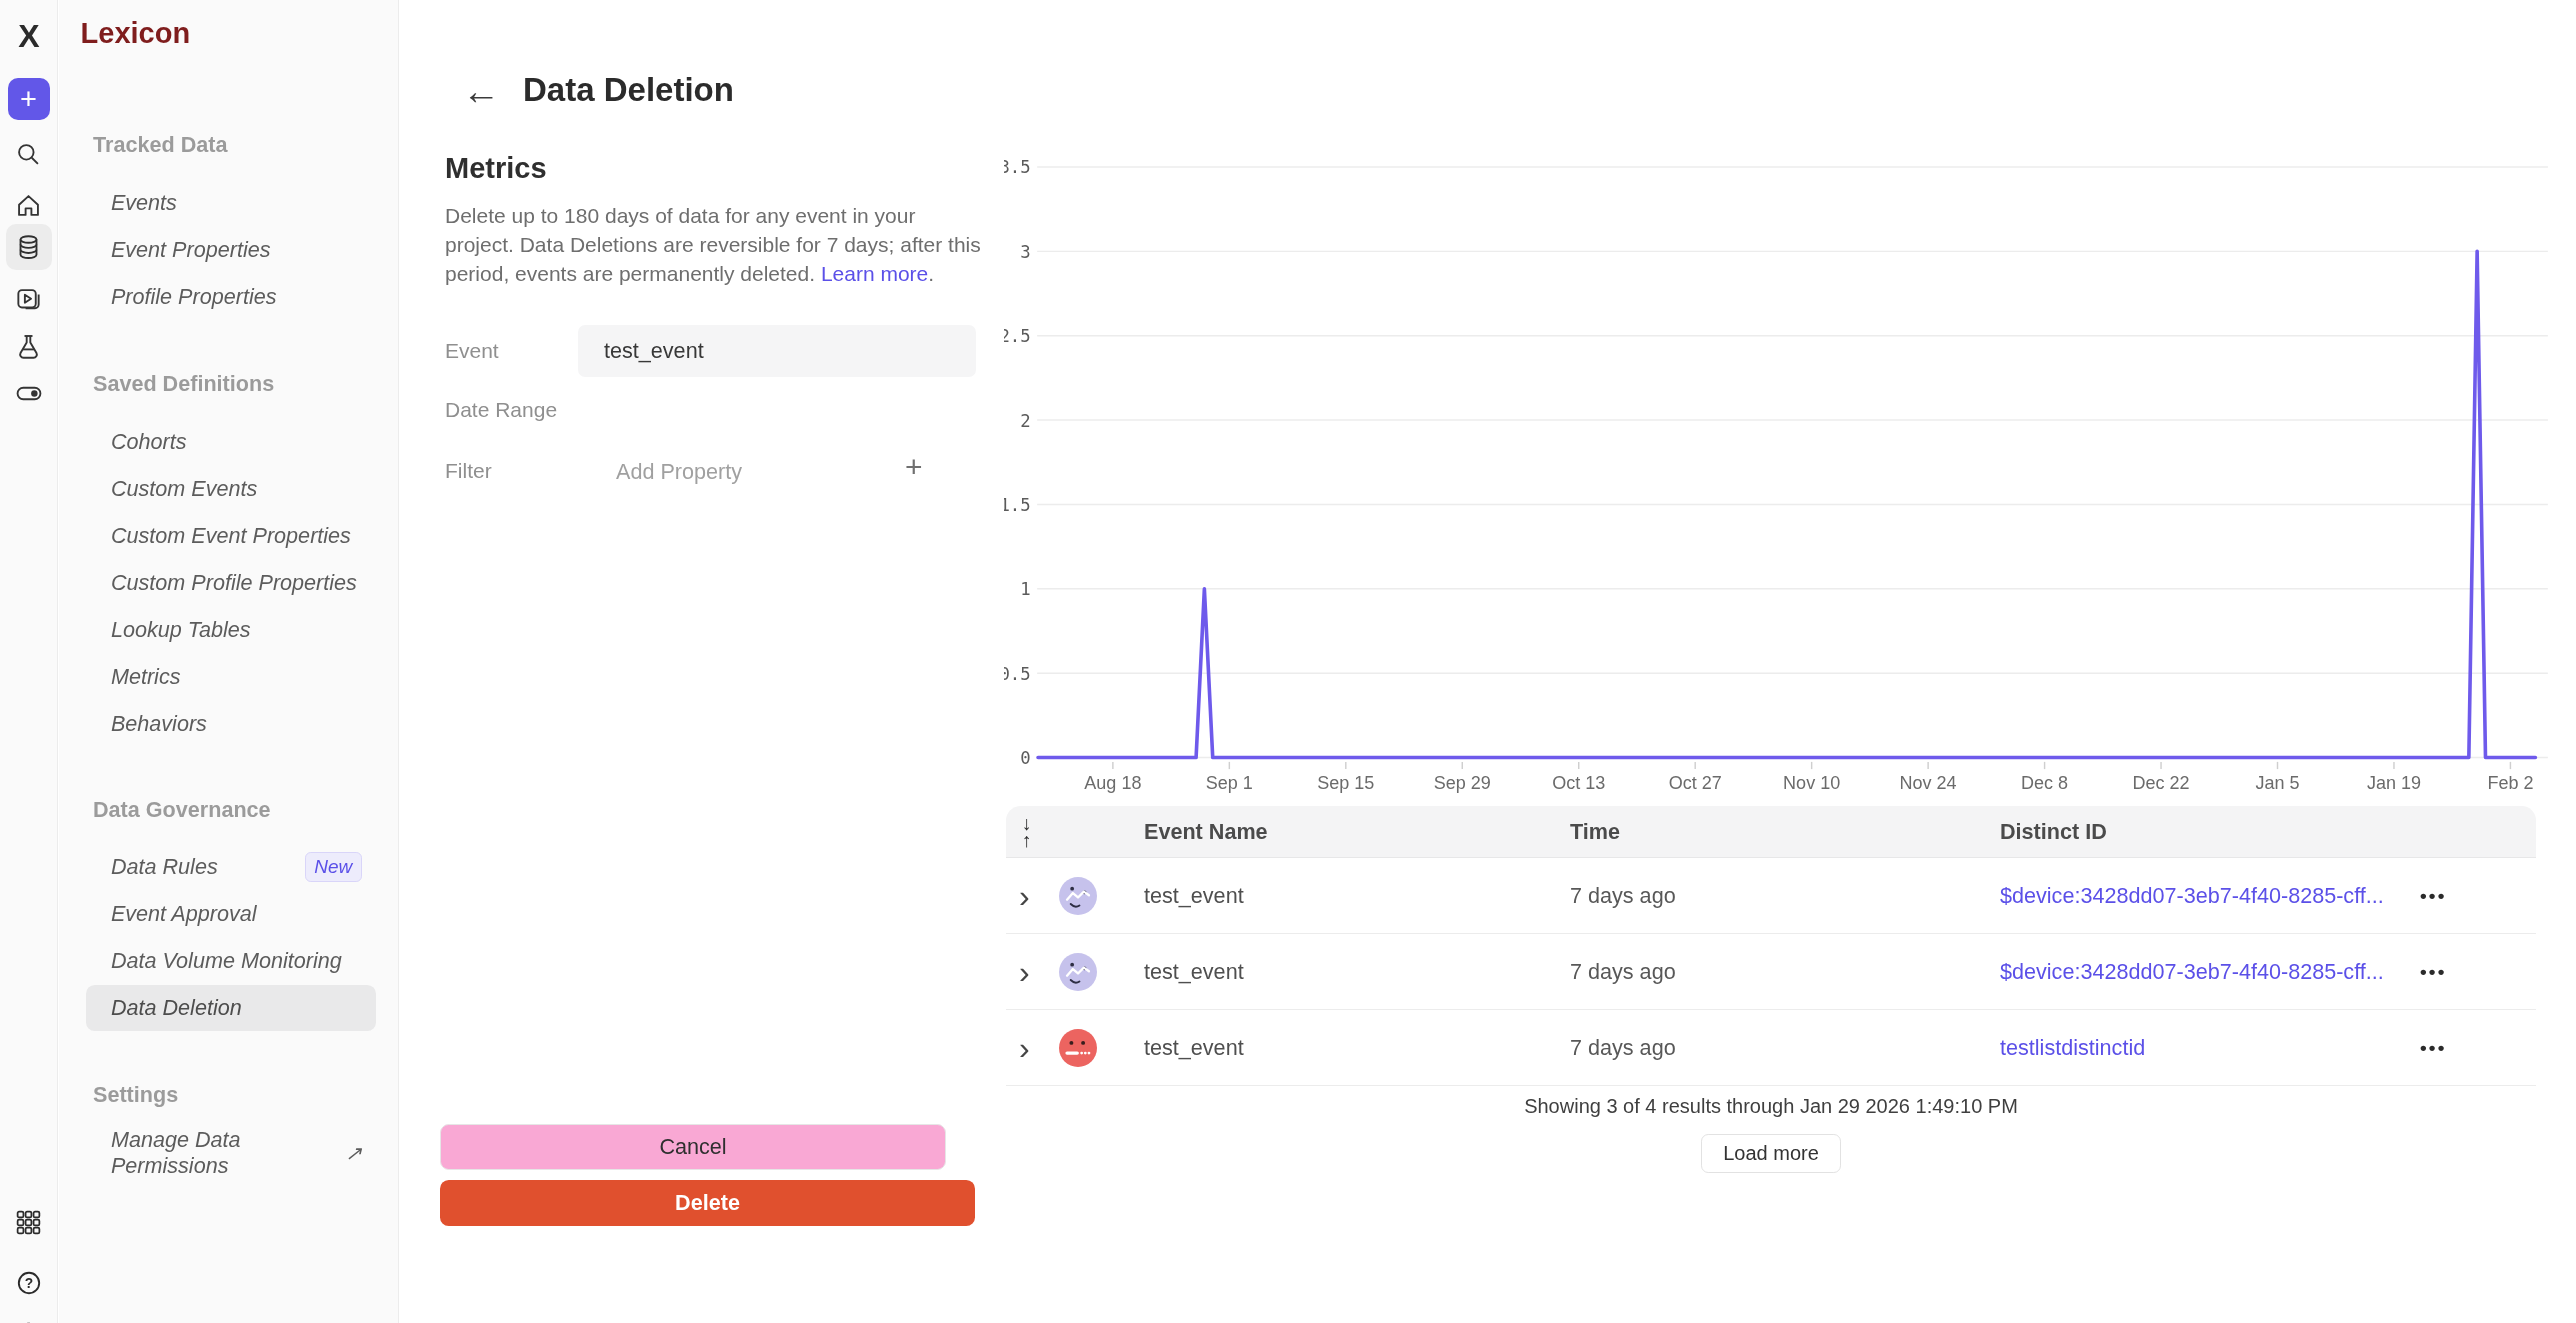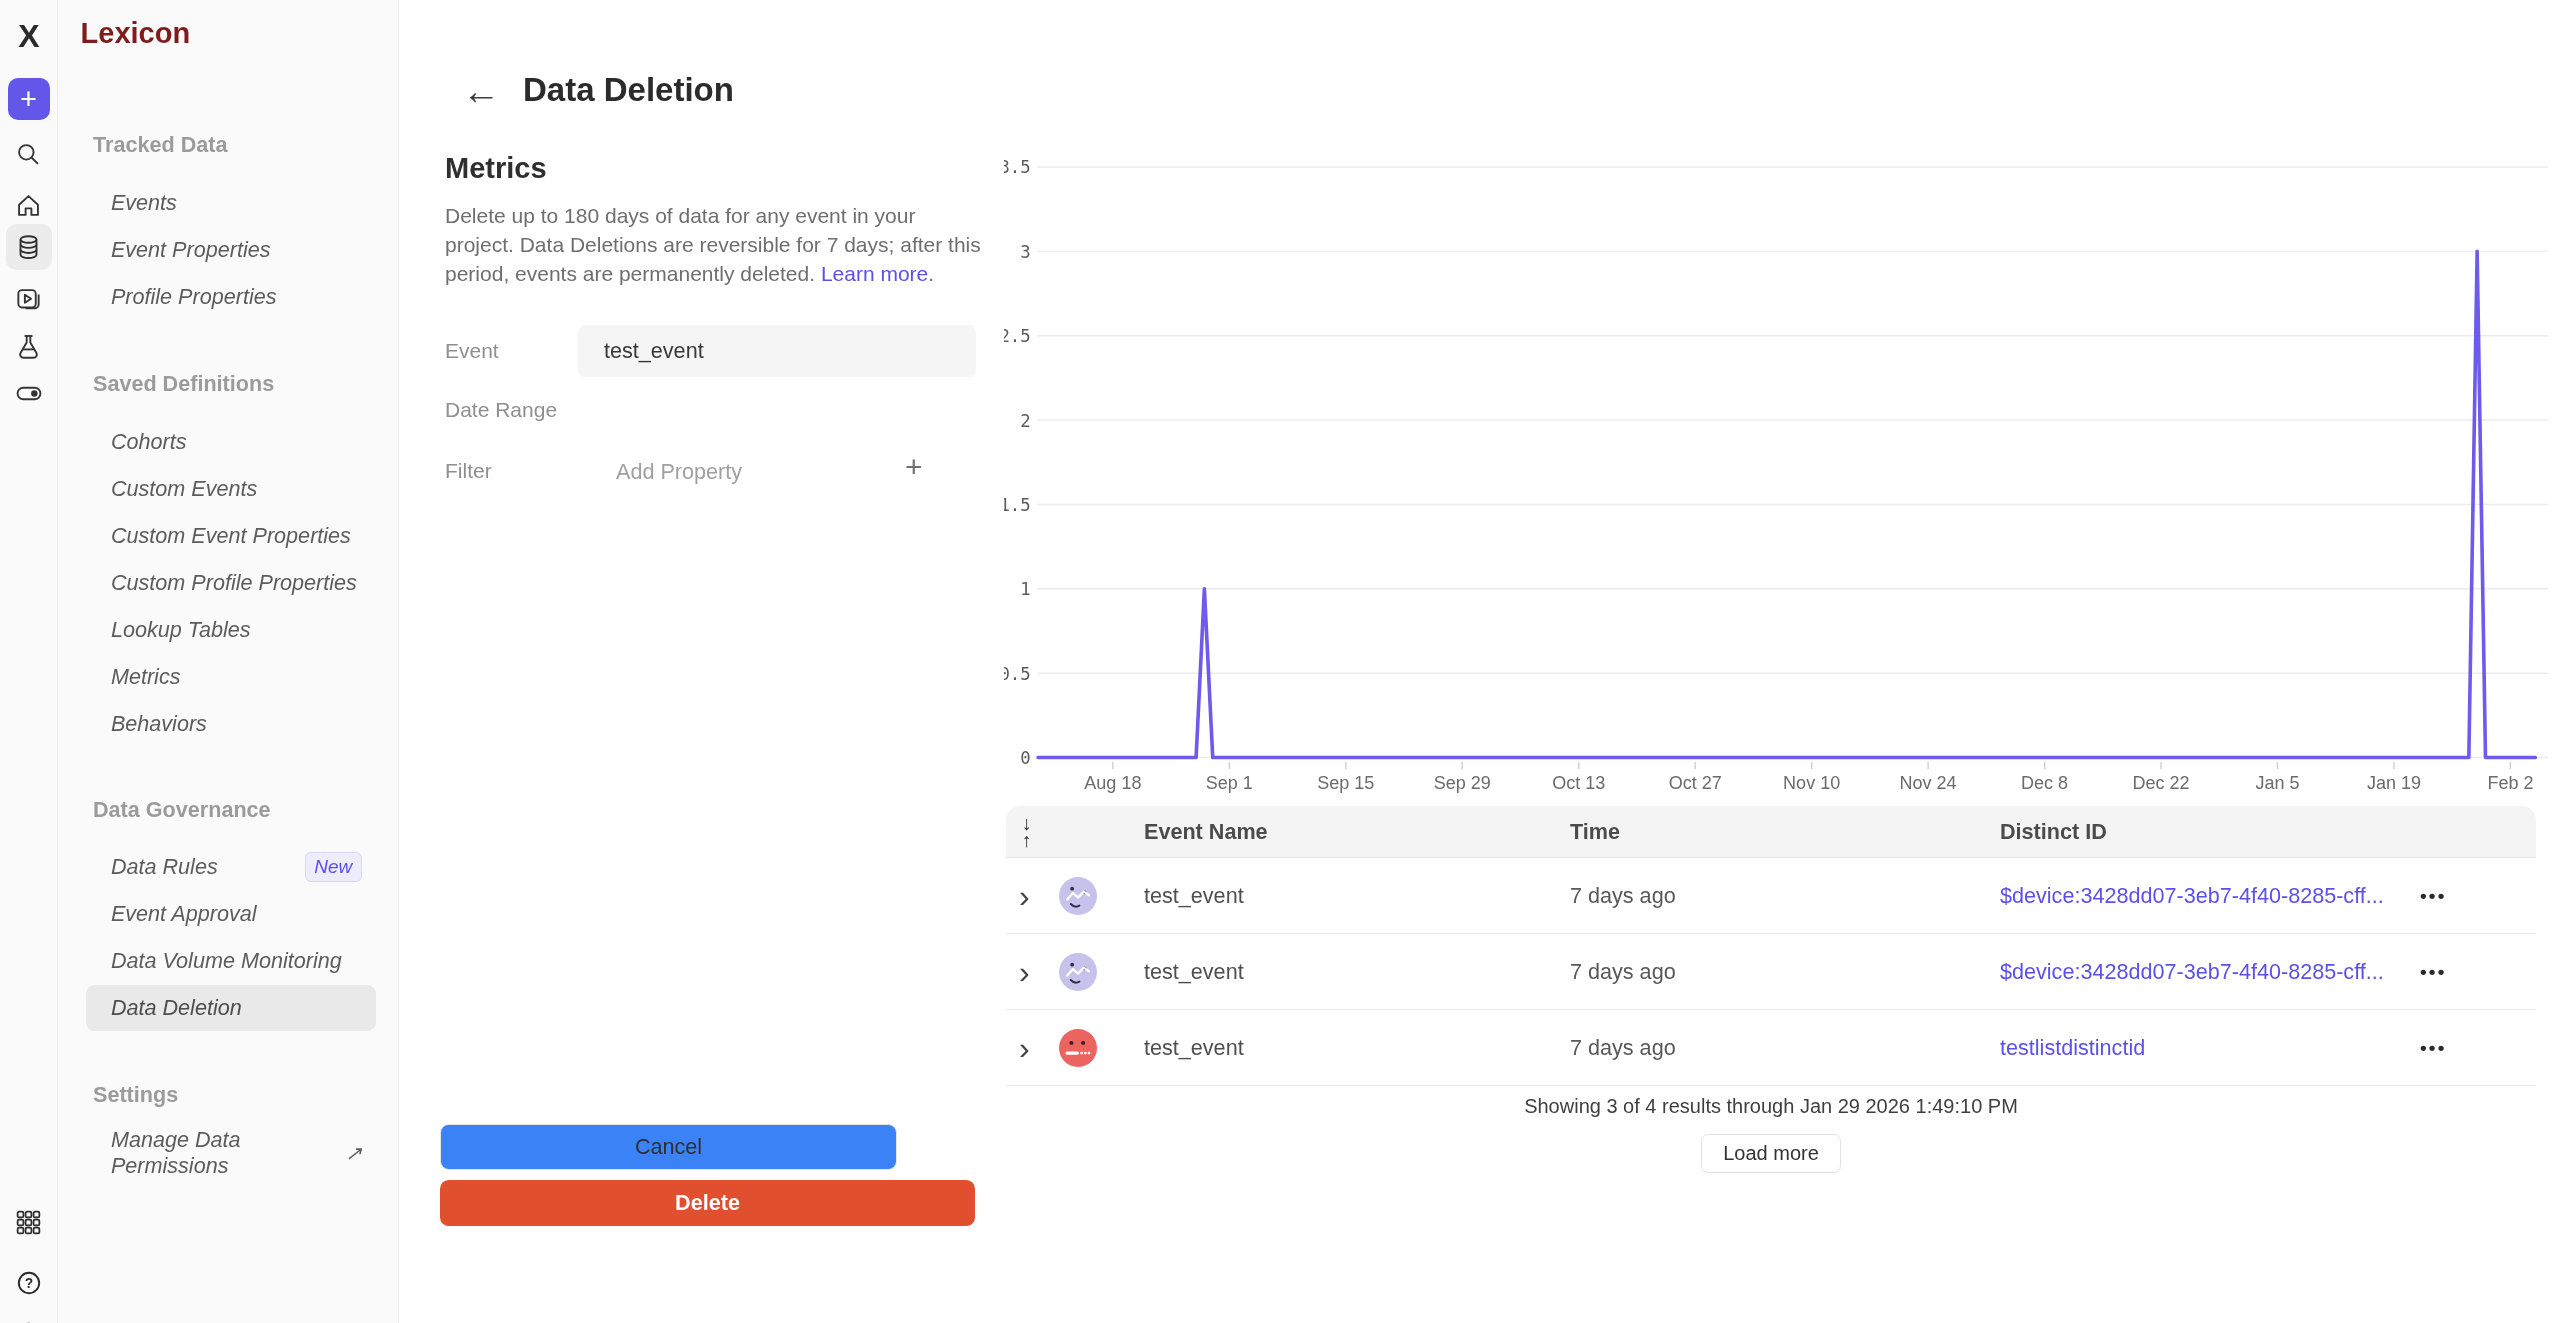--- a/index.html
+++ b/index.html
@@ -44,21 +44,21 @@
   #event-input { position:absolute; left:178px; top:325px; width:398px; height:52px;
                  background:#f5f5f6; border-radius:7.2px; display:flex; align-items:center;
                  padding-left:26px; font-size:21.6px; color:#383838; cursor:pointer; }
   #date-btn { position:absolute; left:178px; top:387px; width:303px; height:48px;
               background:#f5f5f6; border-radius:7.2px; display:flex; align-items:center;
               padding-left:21.6px; font-size:21.6px; color:#333; cursor:pointer; }
   #date-btn svg { margin-right:13px; }
   #add-prop { position:absolute; left:216px; top:459px; font-size:21.6px; color:#a0a0a0; cursor:pointer; }
   #plus-filter { position:absolute; left:505px; top:450px; font-size:30px; font-weight:300; color:#707070; cursor:pointer; }
 
-  #cancel-btn { position:absolute; left:40px; top:1124px; width:457px; height:46px; background:#3b82f6;
+  #cancel-btn { position:absolute; left:40px; top:1124px; width:506px; height:46px; background:#f9a8d4;
                 border:1.4px solid #e6e6e6; border-radius:8.7px; font-size:21.6px; color:#2f2f2f;
                 display:flex; align-items:center; justify-content:center; cursor:pointer; }
   #delete-btn { position:absolute; left:40px; top:1180px; width:535px; height:46px; background:#e0502e;
                 border:none; border-radius:8.7px; font-size:21.6px; font-weight:600; color:#fff;
                 display:flex; align-items:center; justify-content:center; cursor:pointer; }
 
   
   #chart { position:absolute; left:604px; top:154px; width:1559px; height:649px; }
 
   

